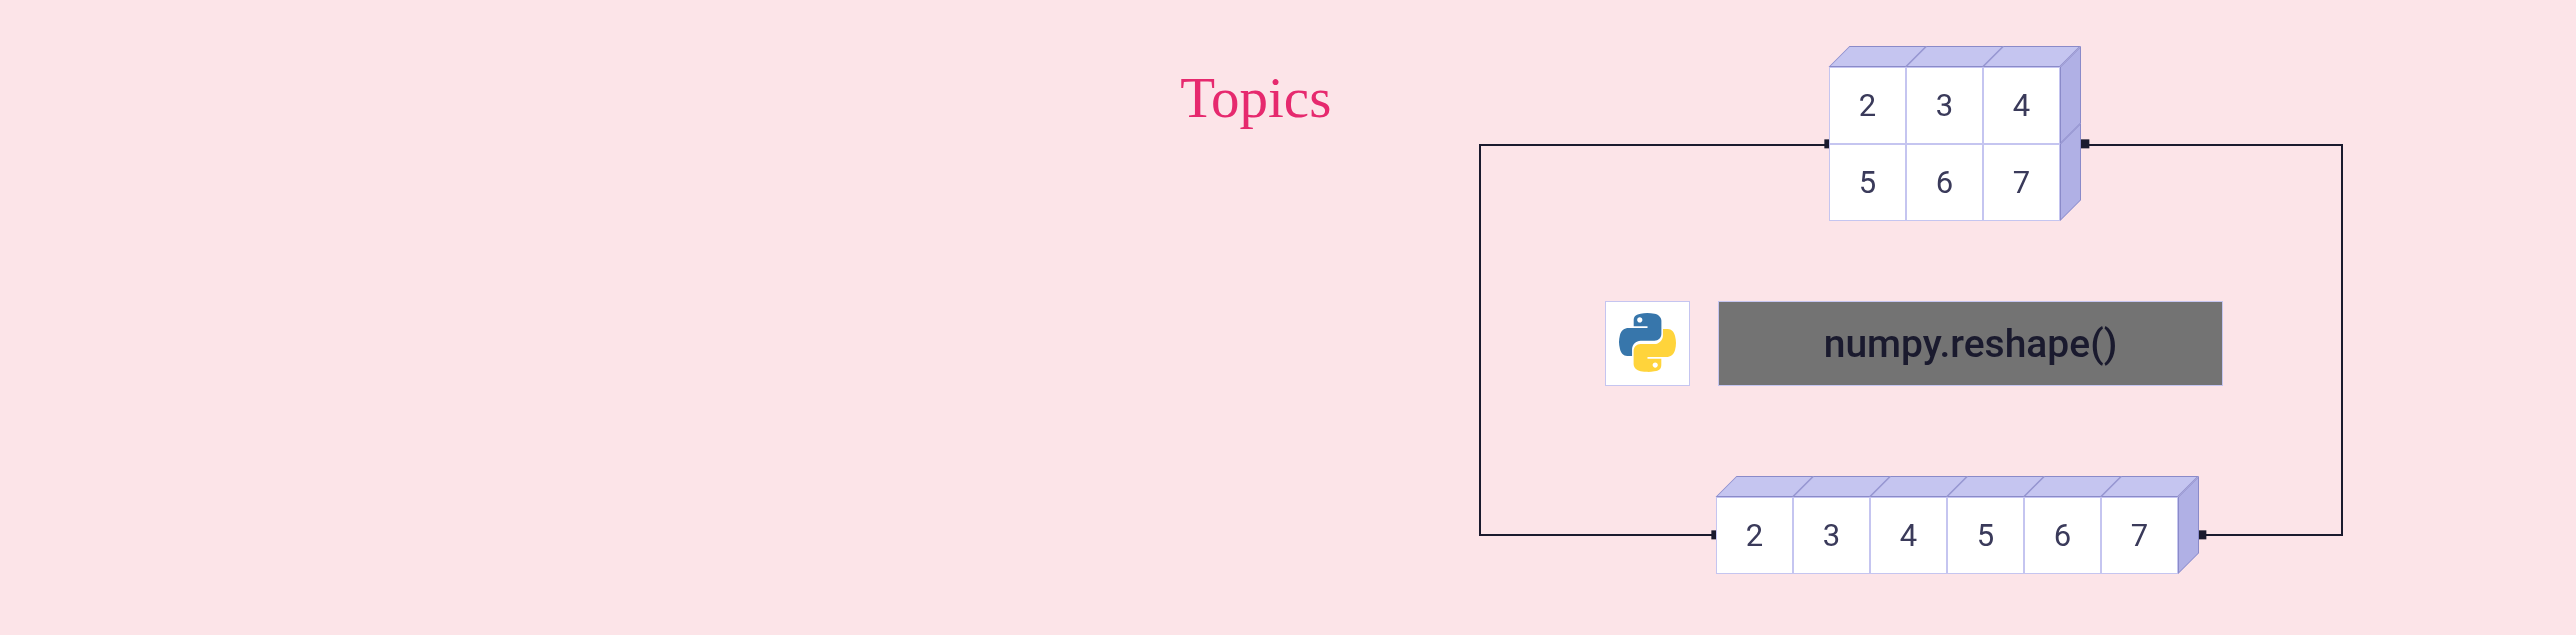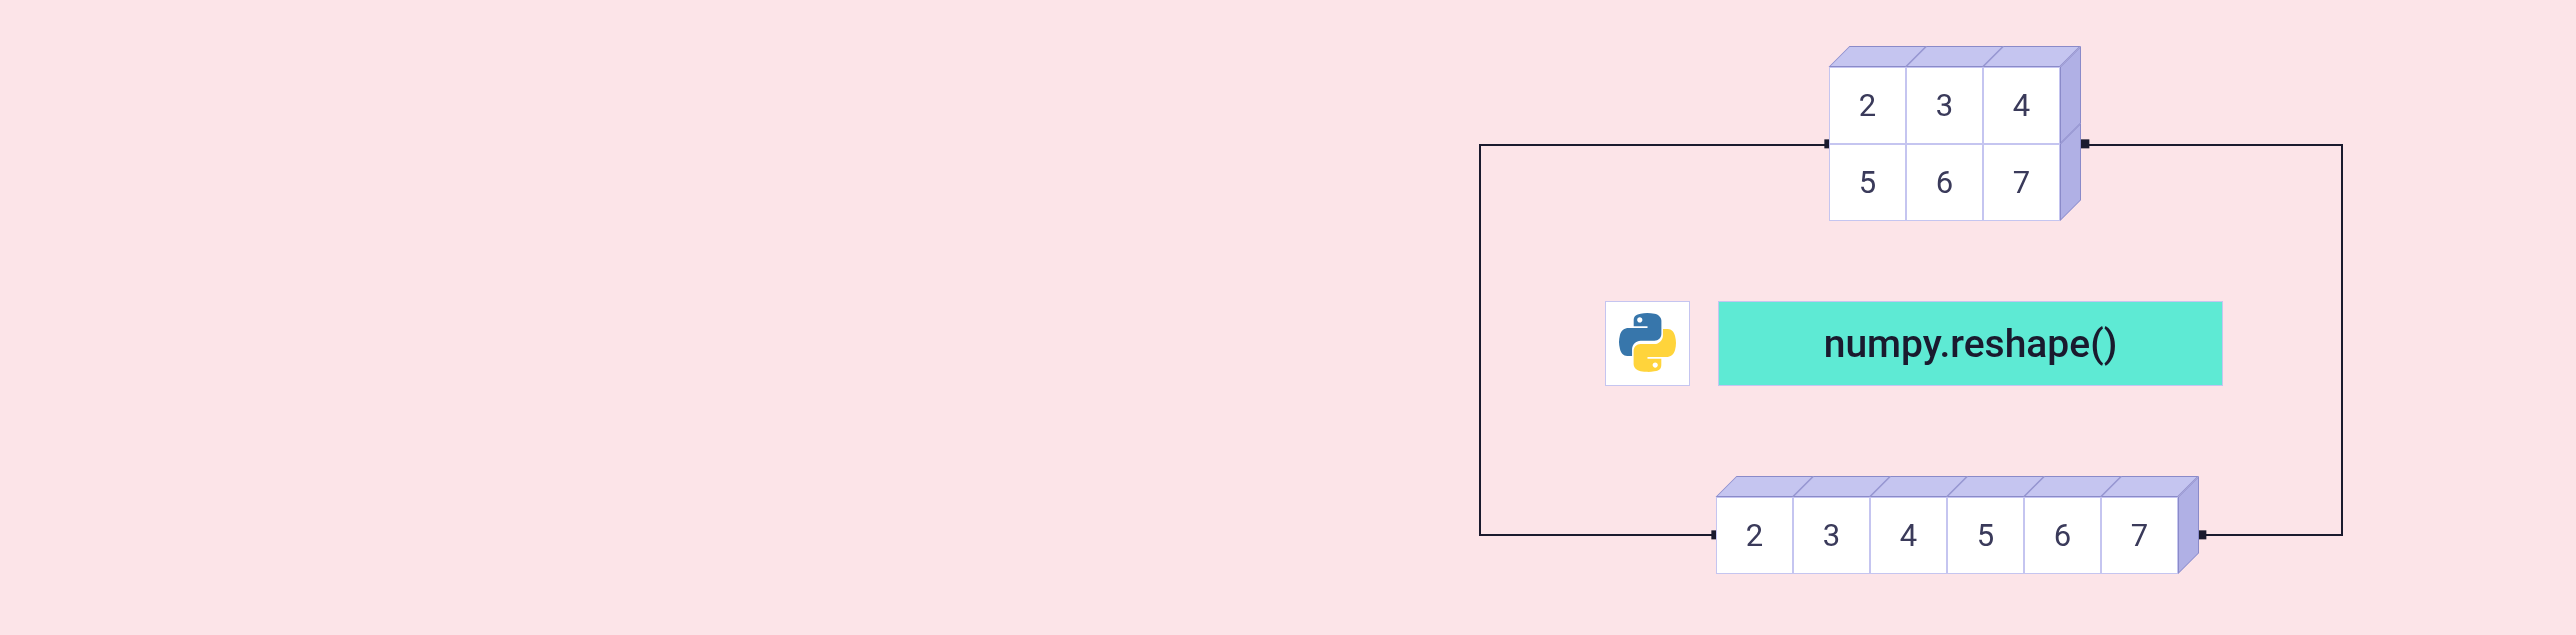--- a/index.html
+++ b/index.html
@@ -114,21 +114,21 @@
   height: 85px;
   background: #fff;
   border: 1.5px solid #C5C5F0;
   display: flex;
   align-items: center;
   justify-content: center;
 }
 .func-box {
   width: 505px;
   height: 85px;
-  background: #5eead4;
+  background: #737373;
   border: 1.5px solid #C5C5F0;
   display: flex;
   align-items: center;
   justify-content: center;
   font-size: 39px;
   color: #1a1a2e;
   font-weight: 500;
 }
 
 
@@ -138,20 +138,21 @@
   top: 497px;
 }
 
 
 .pylogo svg { width: 59px; height: 59px; }
 </style>
 </head>
 <body>
 
 <div class="logo">
+  <div class="logo-topics">Topics</div>
 </div>
 
 <div class="node" style="left:2085px; top:144px;"></div>
 <div class="wire wire-h" style="left:2085px; top:144px; width:258px;"></div>
 <div class="wire wire-v" style="left:2341px; top:144px; height:392px;"></div>
 <div class="wire wire-h" style="left:2202px; top:534px; width:140px;"></div>
 <div class="node" style="left:2202px; top:535px;"></div>
 
 <div class="node" style="left:1829px; top:144px;"></div>
 <div class="wire wire-h" style="left:1479px; top:144px; width:350px;"></div>

